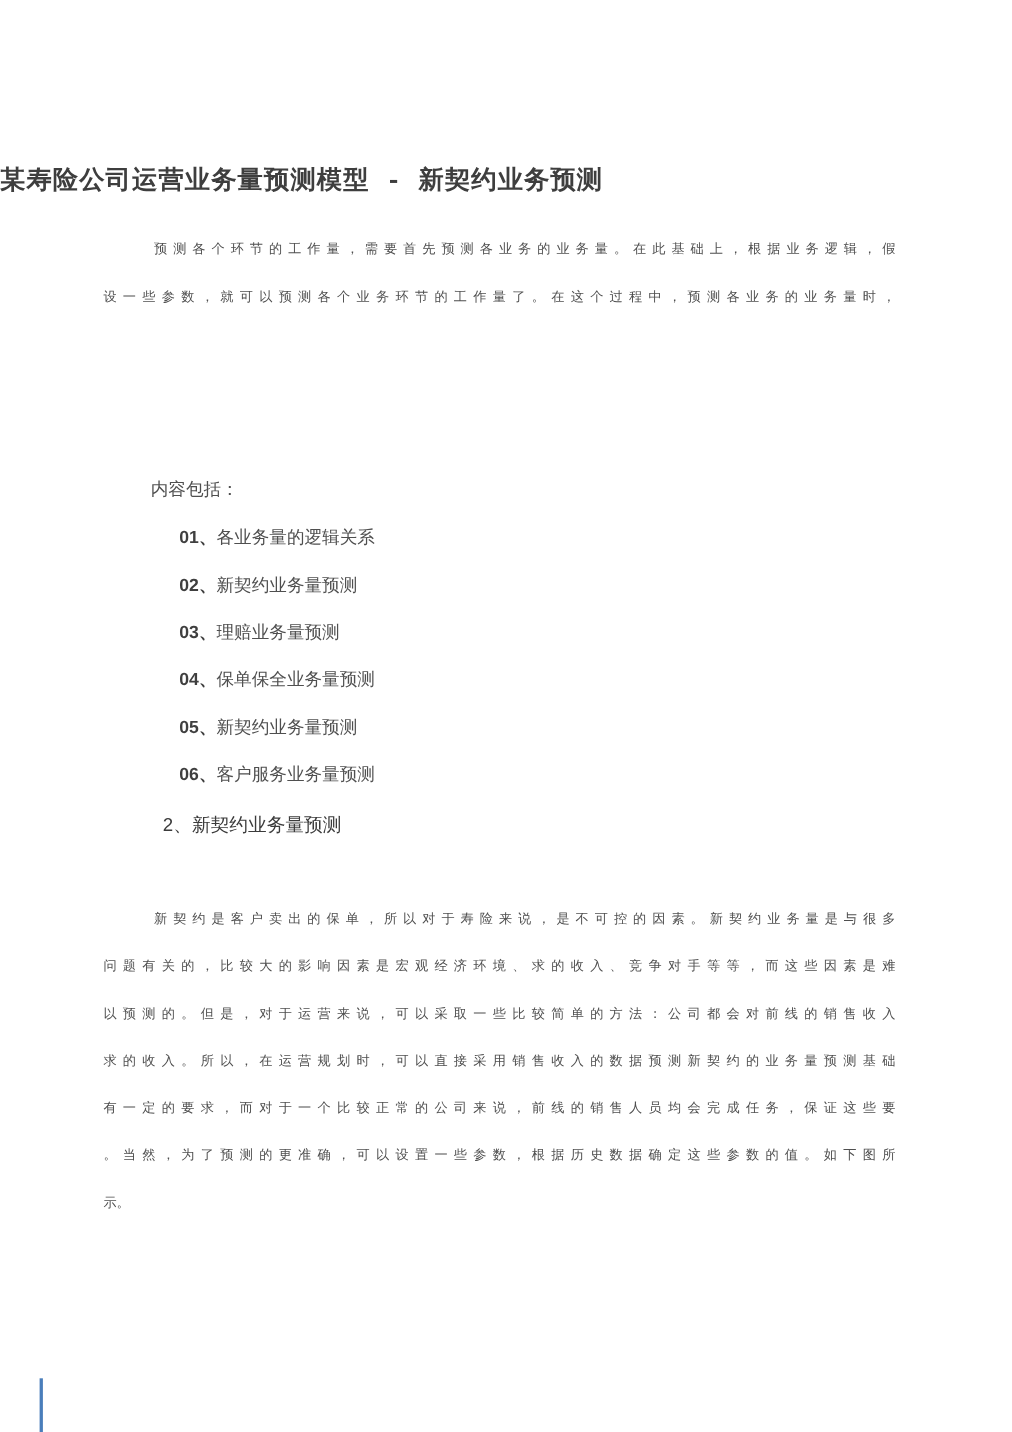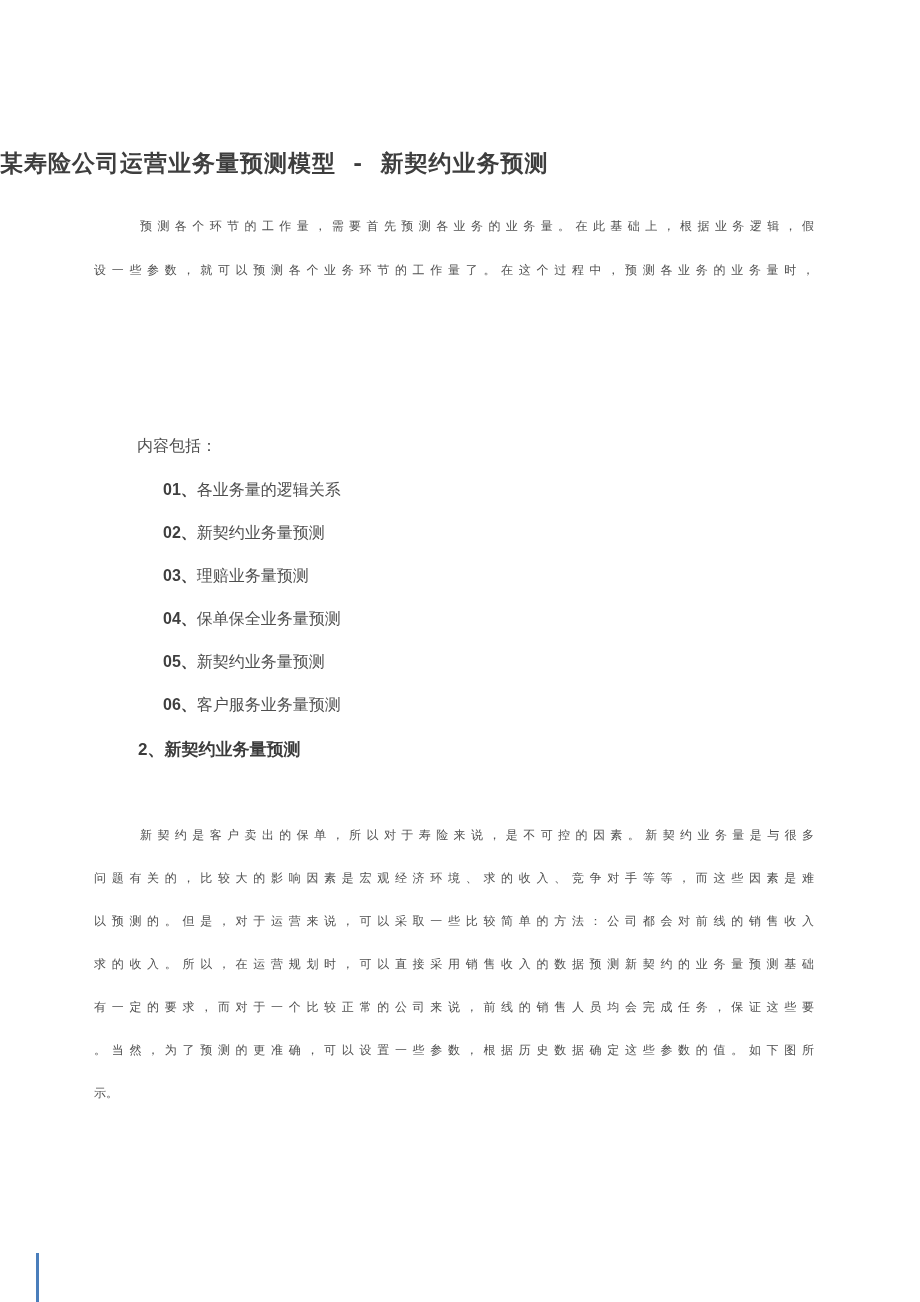--- a/index.html
+++ b/index.html
@@ -75,26 +75,26 @@
     color: #4f4f4f;
   }
   .toc-item .toc-num {
     font-family: "Liberation Sans", "DejaVu Sans", sans-serif;
     font-weight: 600;
     color: #3f3f3f;
     text-align: center;
   }
   .section-heading {
     position: absolute;
-    left: 138px;
+    left: 148px;
     top: 728px;
     height: 43px;
     line-height: 43px;
     font-size: 17px;
-    font-weight: bold;
+    font-weight: normal;
     color: #3b3b3b;
     font-family: "Liberation Sans", "DejaVu Sans", sans-serif;
   }
   .figure-edge {
     position: absolute;
     left: 36px;
     top: 1253px;
     width: 3px;
     height: 49px;
     background: #4a7ebb;

